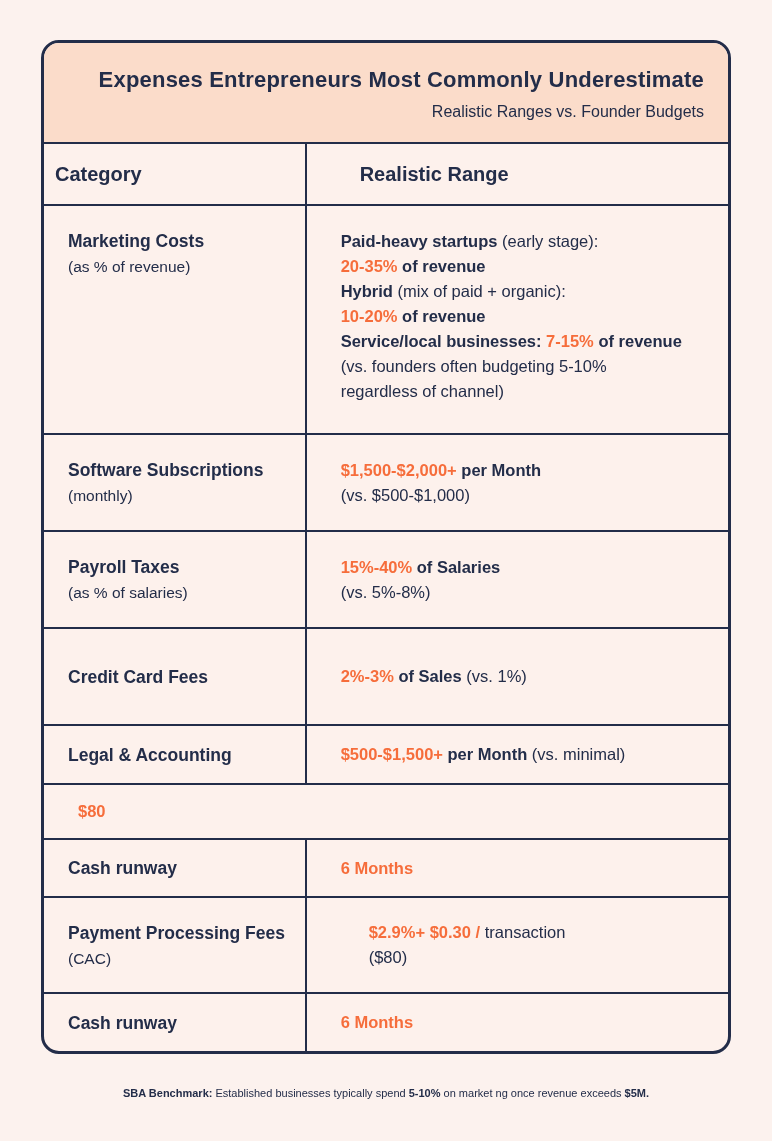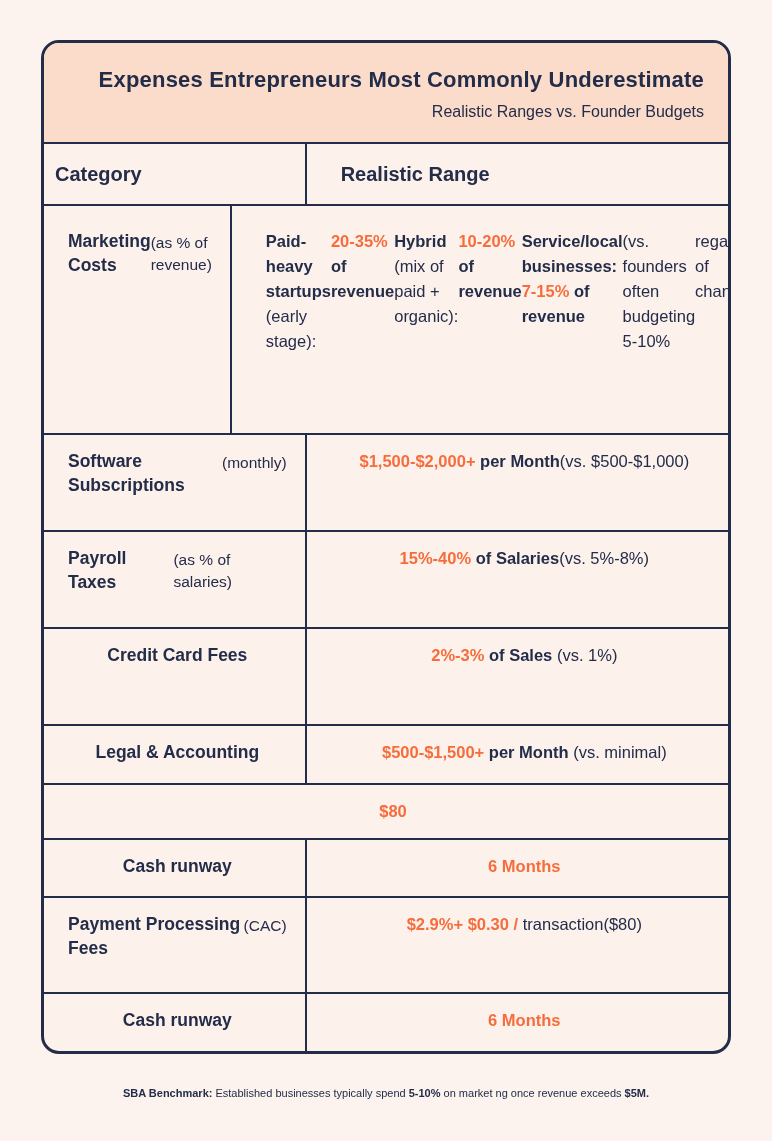--- a/index.html
+++ b/index.html
@@ -28,41 +28,41 @@
     background:var(--header-bg);
     text-align:right;
     padding:24px 24px 21px;
     border-bottom:2px solid var(--navy);
   }
   .title{font-size:22px;font-weight:700;letter-spacing:.2px;}
   .subtitle{font-size:16px;font-weight:400;margin-top:10px;}
   .col-head{display:flex;border-bottom:2px solid var(--navy);min-height:62px;}
   .col-head .hd{display:flex;align-items:center;font-weight:700;font-size:20px;}
   .col-head .hd-cat{width:38.4%;border-right:2px solid var(--navy);padding-left:11px;}
-  .col-head .hd-rng{flex:1;padding-left:34px;}
+  .col-head .hd-rng{flex:1;padding-left:53px;}
   .t-row{display:flex;border-bottom:2px solid var(--navy);}
   .t-row:last-child{border-bottom:none;}
-  .cell{display:flex;flex-direction:row;justify-content:center;}
+  .cell{display:flex;flex-direction:column;justify-content:center;}
   .cat-cell{width:38.4%;border-right:2px solid var(--navy);padding:14px 18px 14px 24px;}
   .range-cell{flex:1;padding:14px 20px 14px 34px;}
   .cat-name{font-weight:700;font-size:17.5px;line-height:24px;}
   .cat-sub{font-size:15.5px;line-height:22px;margin-top:3px;}
   .range-line{font-size:16.5px;line-height:25px;}
   .seg-orange{color:var(--orange);font-weight:700;}
   .seg-bold{font-weight:700;}
   .seg-normal{font-weight:400;}
   
   .t-row:nth-child(1){min-height:229px;}
   .t-row:nth-child(2){min-height:97px;}
   .t-row:nth-child(3){min-height:97px;}
   .t-row:nth-child(4){min-height:97px;}
   .t-row:nth-child(5){min-height:59px;}
   .t-row:nth-child(6){min-height:53px;}
   .t-row:nth-child(7){min-height:58px;}
-  .t-row:nth-child(8){min-height:96px;}
+  .t-row:nth-child(8){min-height:96px;gap:28px;}
   .t-row:nth-child(9){min-height:57px;}
   
   .t-row:nth-child(1) .cell{justify-content:flex-start;padding-top:23px;}
   .footer-note{
     margin-top:33px;
     text-align:center;
     font-size:11px;
     white-space:nowrap;
   }
   .footer-note .seg-bold{font-weight:700;}

